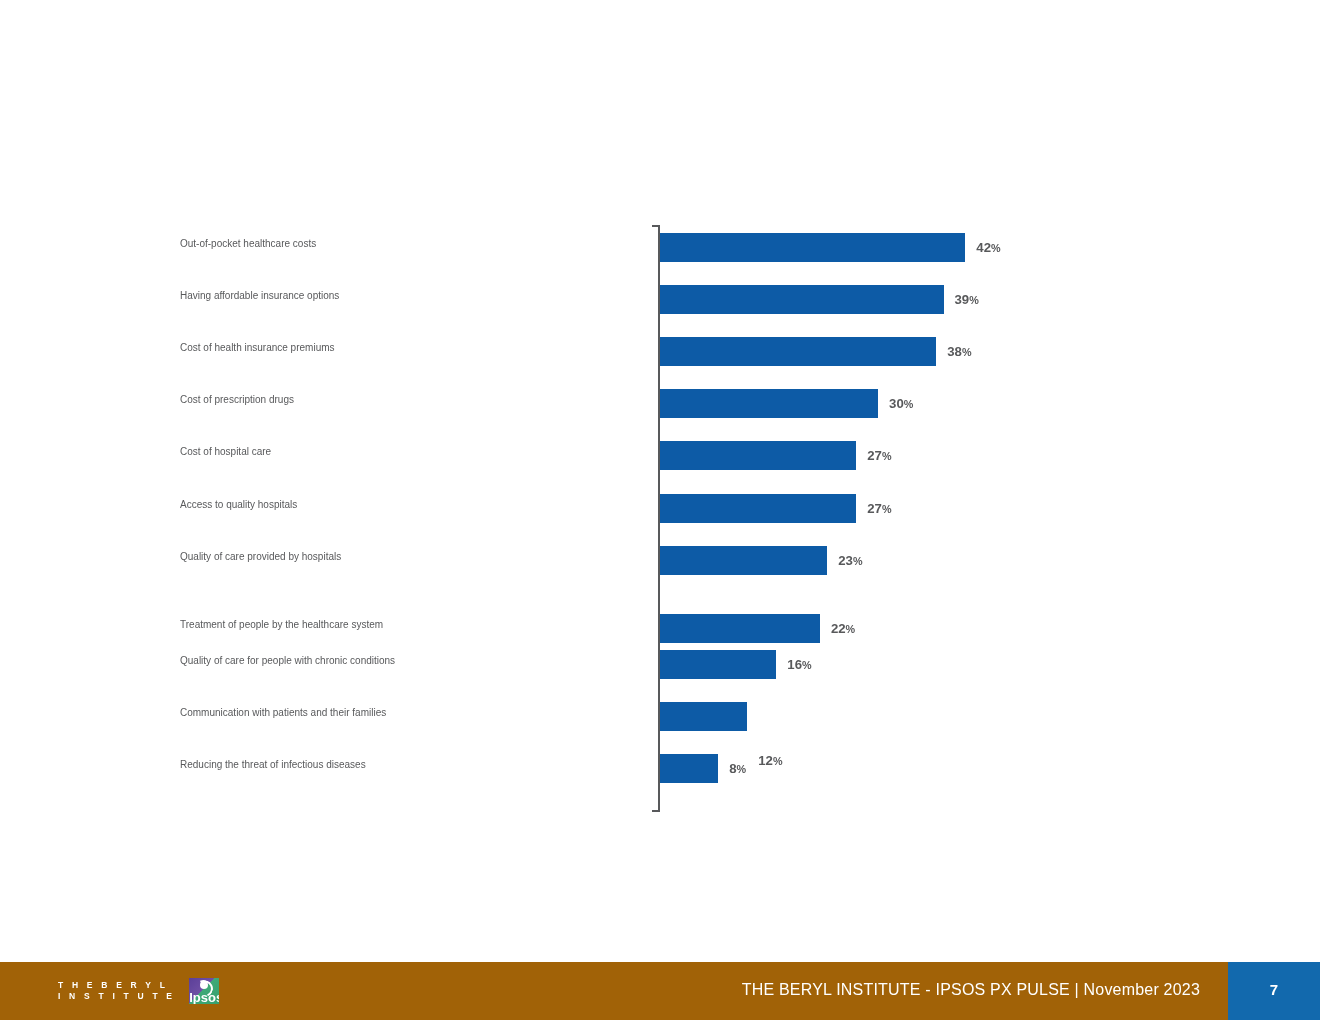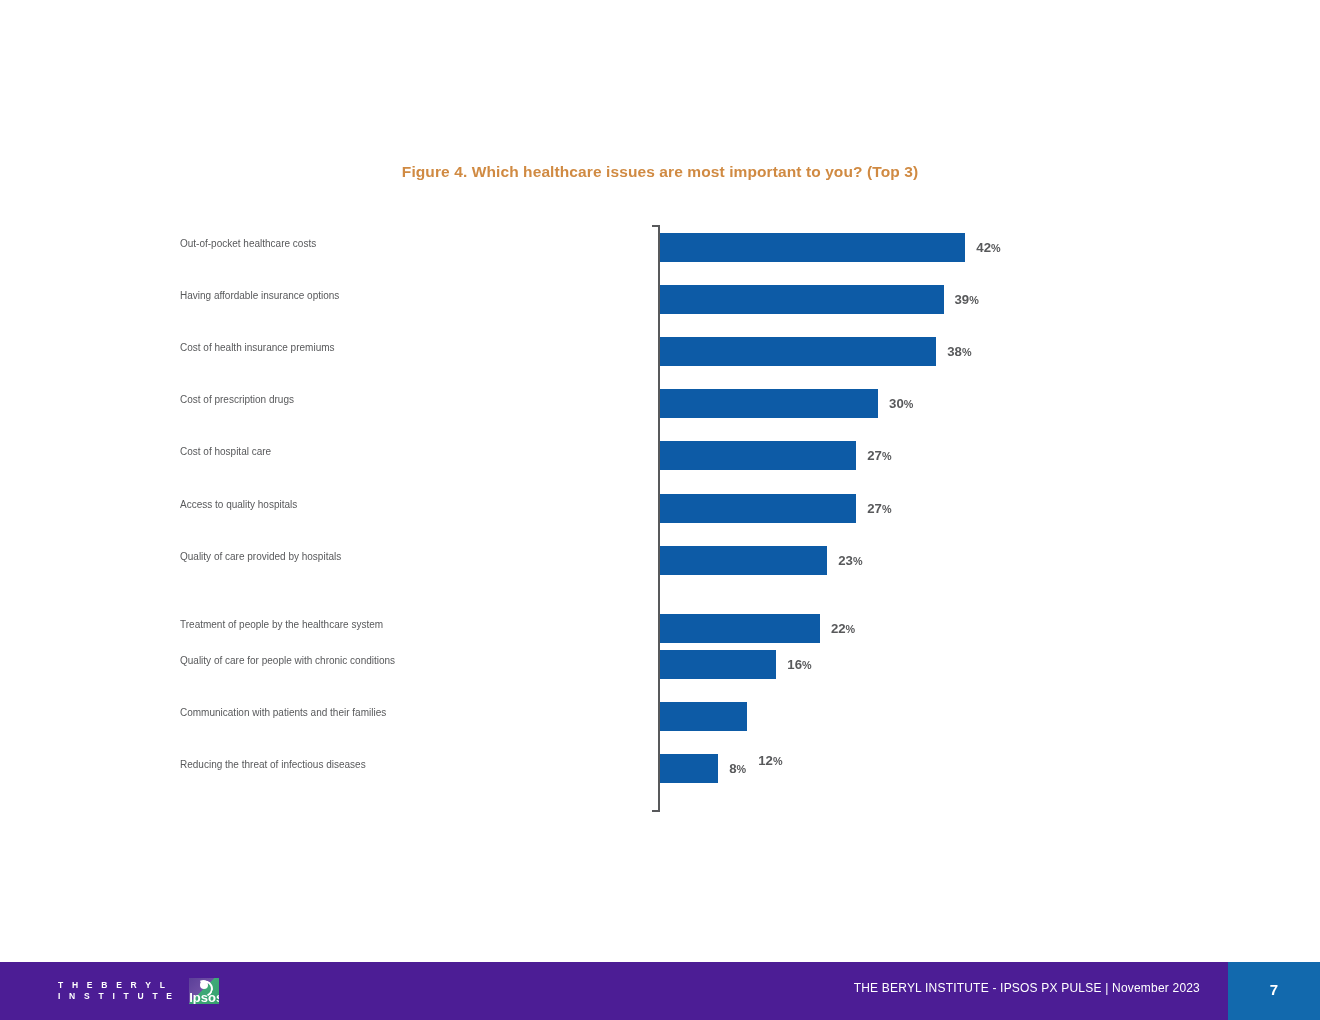--- a/index.html
+++ b/index.html
@@ -109,21 +109,21 @@
     font-weight: bold;
   }
 
   
   #footer {
     position: absolute;
     left: 0;
     top: 962px;
     width: 1320px;
     height: 58px;
-    background: #4c1d95;
+    background: #a16207;
   }
   #footer-logos {
     position: absolute;
     left: 58px;
     top: 12px;
     height: 34px;
     display: flex;
     align-items: center;
     gap: 14px;
   }
@@ -178,21 +178,21 @@
     font-size: 13px;
     font-weight: bold;
     color: #ffffff;
     font-family: "Liberation Sans", sans-serif;
     line-height: 10px;
   }
   #footer-caption {
     position: absolute;
     right: 120px;
     top: 19px;
-    font-size: 12px;
+    font-size: 16px;
     color: #ffffff;
     letter-spacing: 0.2px;
     white-space: nowrap;
   }
   #page-number-box {
     position: absolute;
     left: 1228px;
     top: 962px;
     width: 92px;
     height: 58px;
@@ -207,21 +207,20 @@
     font-size: 15px;
     font-weight: bold;
     color: #ffffff;
   }
 </style>
 </head>
 <body>
 
 <div id="page">
 
-  <div id="figure-title">Figure 4. Which healthcare issues are most important to you? (Top 3)</div>
 
   <div id="chart">
     <div id="axis-line"></div>
     <div class="axis-tick" id="axis-tick-top"></div>
     <div class="axis-tick" id="axis-tick-bottom"></div>
     <div id="bars-container">
         <div class="bar-row" style="top: 229px;">
           <div class="bar-label">Out-of-pocket healthcare costs</div>
           <div class="bar-track">
             <div class="bar-fill" style="width: 305.34px; background: rgb(13, 91, 166);"></div>

